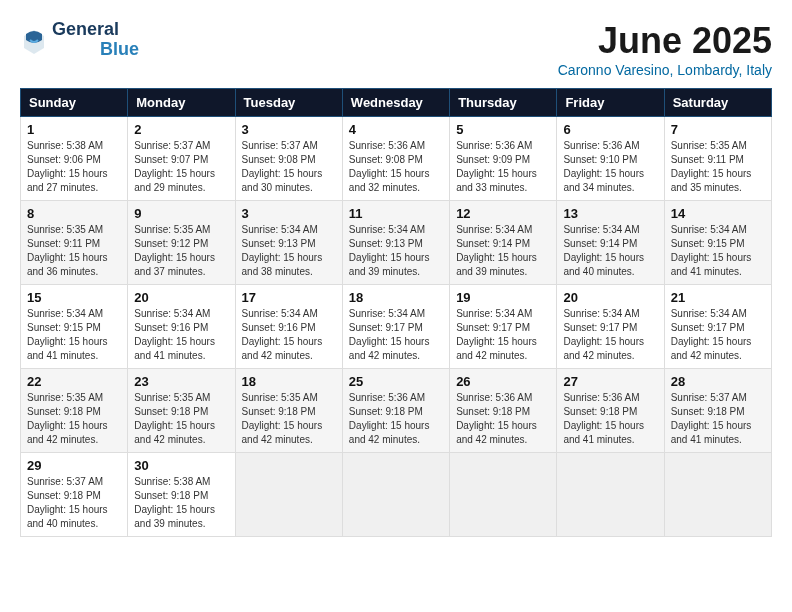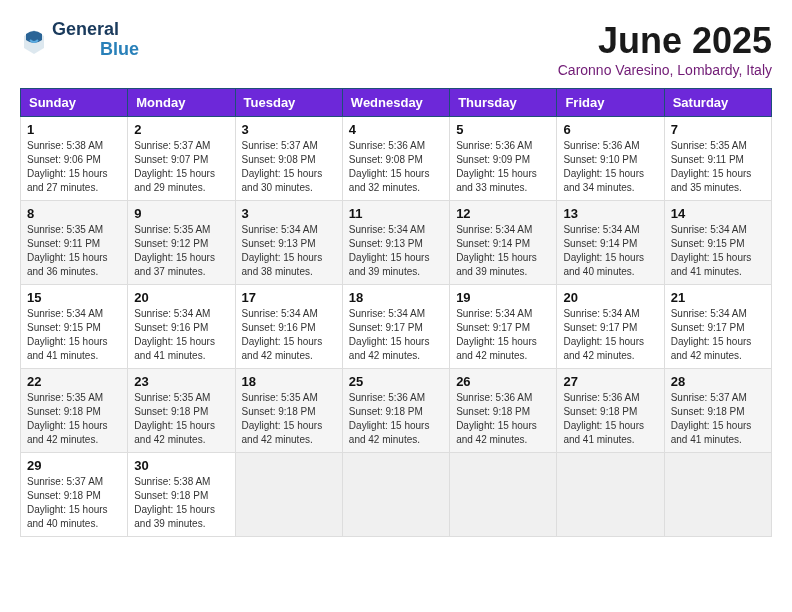--- a/index.html
+++ b/index.html
@@ -37,29 +37,29 @@
     .title-area {
       text-align: right;
     }
     .month-title {
       font-size: 36px;
       font-weight: bold;
       color: #1a1a1a;
     }
     .location-subtitle {
       font-size: 14px;
-      color: #701a75;
+      color: #0369a1;
     }
     .calendar {
       width: 100%;
       border-collapse: collapse;
       border: 1px solid #ccc;
     }
     .calendar th {
-      background: #6d28d9;
+      background: #0f172a;
       color: #fff;
       text-align: left;
       padding: 6px 8px;
       font-size: 13px;
       font-weight: bold;
       border: 1px solid #1e4f78;
     }
     .calendar td {
       vertical-align: top;
       padding: 5px 6px;

